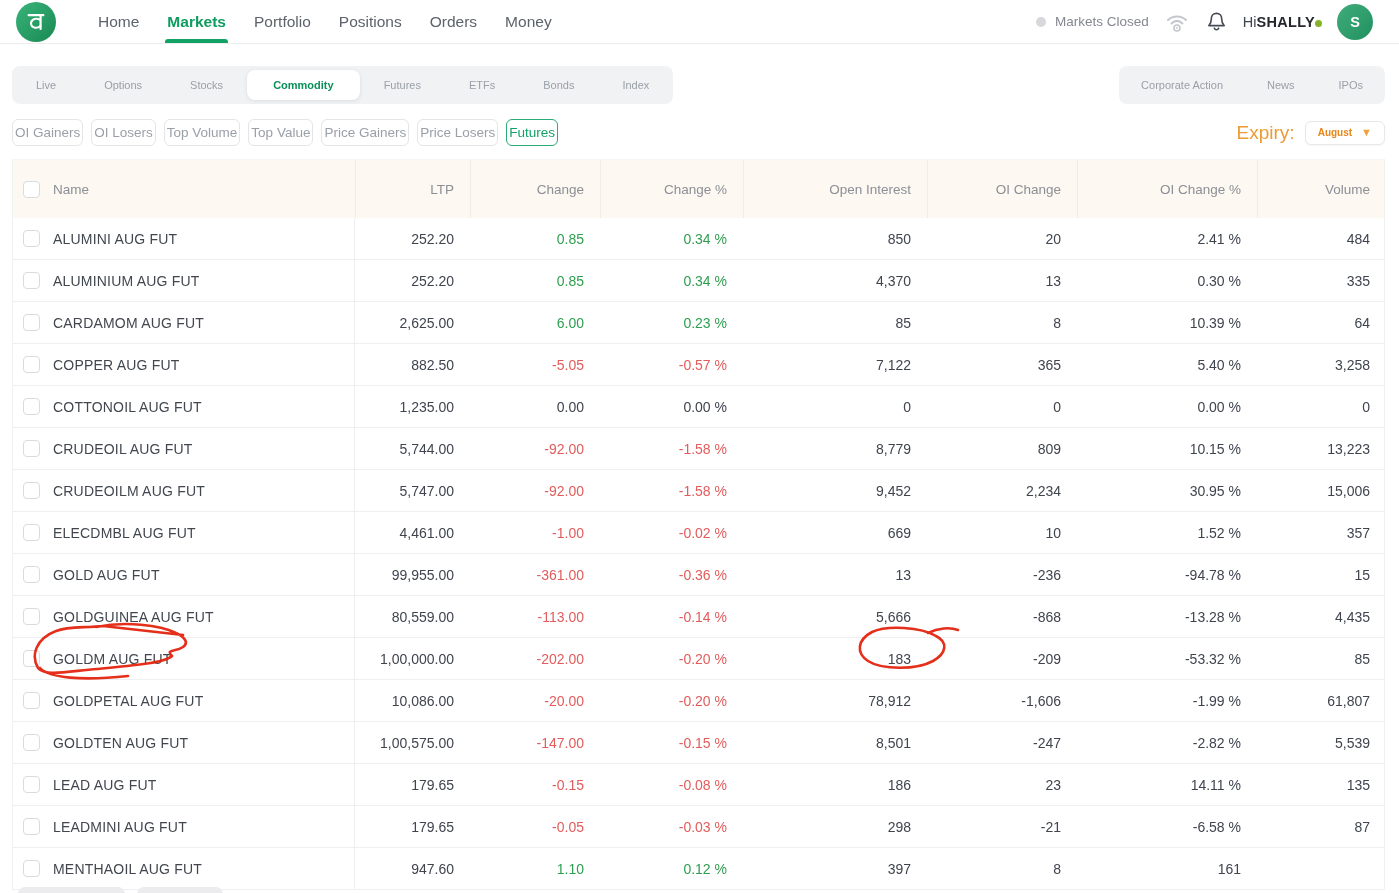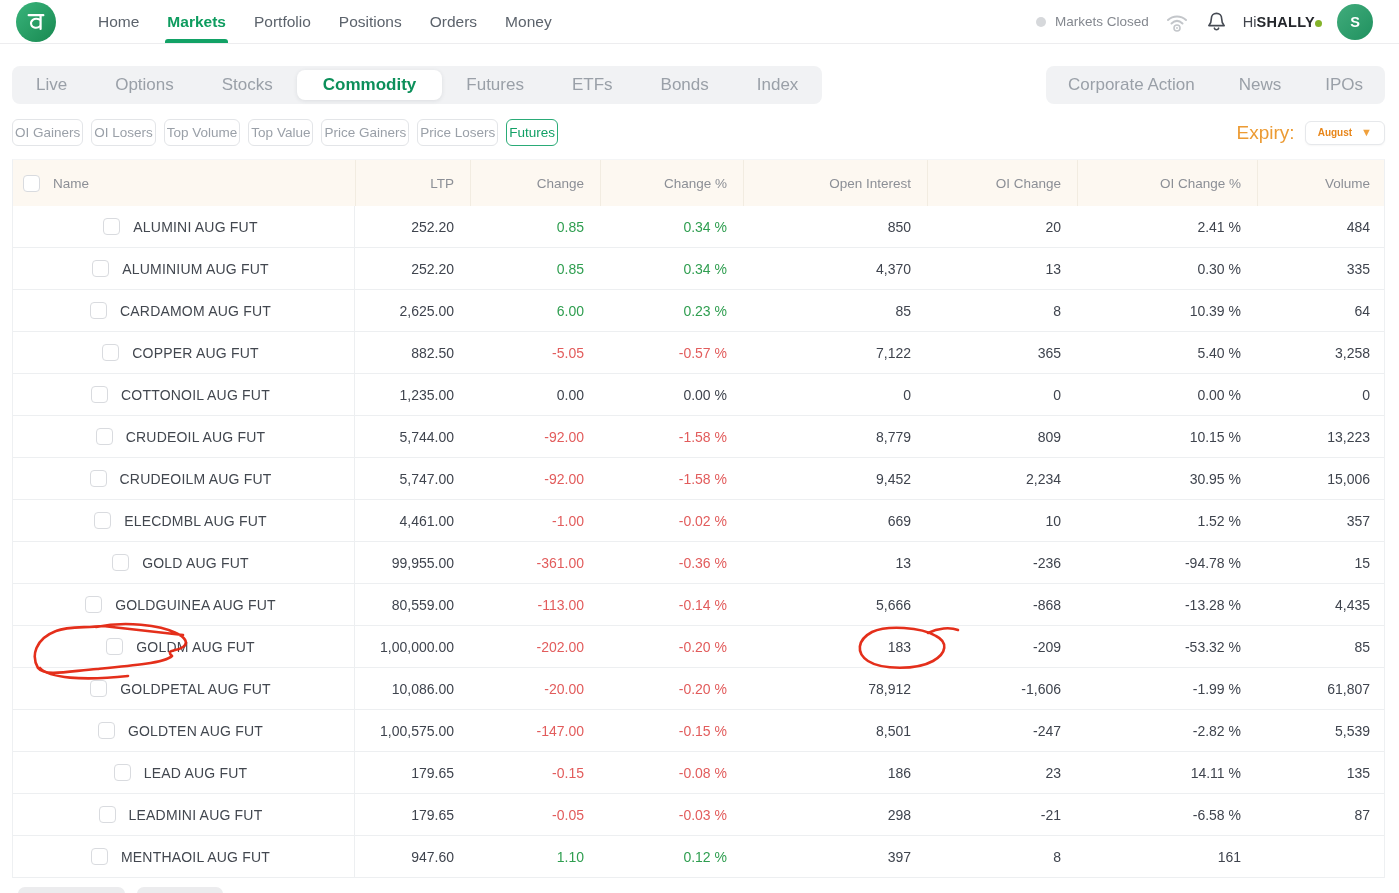--- a/index.html
+++ b/index.html
@@ -26,21 +26,21 @@
   .greeting b { color:#24272c; letter-spacing:.3px; }
   .presence-dot { width:7px; height:7px; border-radius:50%; background:#84b32a; margin-top:4px; }
   .avatar { width:36px; height:36px; border-radius:50%;
     background:linear-gradient(135deg,#41ac7c,#20915f); color:#fff; font-size:14.5px;
     font-weight:700; display:flex; align-items:center; justify-content:center; cursor:pointer; }
 
   
   .tabsrow { margin:22px 14px 0 12px; display:flex; justify-content:space-between; }
   .tabs-left, .tabs-right { background:#f1f2f4; border-radius:8px; height:38px;
     display:flex; align-items:center; }
-  .tab { padding:0 24px; font-size:17px; color:#9aa0a8; cursor:pointer; height:30px;
+  .tab { padding:0 24px; font-size:11px; color:#9aa0a8; cursor:pointer; height:30px;
     display:flex; align-items:center; }
   .tab.active { background:#fff; border-radius:8px; color:#0c8f5a; font-weight:700;
     box-shadow:0 1px 4px rgba(40,50,60,.10); padding:0 26px; }
   .tabs-right .tab { padding:0 22px; }
 
   
   .chipsrow { margin:15px 14px 0 12px; display:flex; align-items:center; gap:8px; }
   .chip { border:1px solid #e3e5e8; border-radius:6px; padding:5px 2px; background:#fff;
     font-size:13.5px; color:#9aa0a8; cursor:pointer; white-space:nowrap; }
   .chip.chip-active { border-color:#2aab77; color:#12a066; }
@@ -50,28 +50,28 @@
     display:flex; align-items:center; gap:9px; cursor:pointer; background:#fff;
     box-shadow:0 1px 2px rgba(0,0,0,.04); }
   .expiry-value { color:#e8861a; font-weight:700; font-size:10px; }
   .caret { font-size:11px; color:#f0a03c; line-height:1; }
 
   
   .tablewrap { margin:13px 14px 0 12px; border-left:1px solid #eef0f2;
     border-right:1px solid #eef0f2; border-top:1px solid #f4f5f6; }
   .grid-row { display:grid;
     grid-template-columns:342px 115px 130px 143px 184px 150px 180px 129px; }
-  .thead { background:#fdf8f1; height:46px; color:#8c8f96; font-size:13.5px; }
+  .thead { background:#fdf8f1; height:58px; color:#8c8f96; font-size:13.5px; }
   .th { display:flex; align-items:center; justify-content:flex-end; padding-right:16px;
     border-left:1px solid #f2ece1; height:100%; }
   .th-name { justify-content:flex-start; padding-left:10px; gap:13px; border-left:none; }
   .trow { height:42px; border-bottom:1px solid #edeff1; font-size:14px; color:#3f444e;
     background:#fff; }
   .td { display:flex; align-items:center; justify-content:flex-end; padding-right:16px; }
-  .td-name { justify-content:center; padding-left:10px; gap:13px;
+  .td-name { justify-content:flex-start; padding-left:10px; gap:13px;
     border-right:1px solid #edeff1; color:#42474f; letter-spacing:.2px; }
   .checkbox { width:17px; height:17px; border:1.5px solid #d9dbdf; border-radius:4px;
     background:#fff; flex-shrink:0; cursor:pointer; }
   .pos { color:#2f9e50; }
   .neg { color:#e25c5c; }
   .flat { color:#3f444e; }
 
   
   .sliver { position:absolute; height:14px; border-radius:7px; background:#ececee; cursor:pointer; }
   .sliver-1 { left:18px; top:887px; width:107px; }

